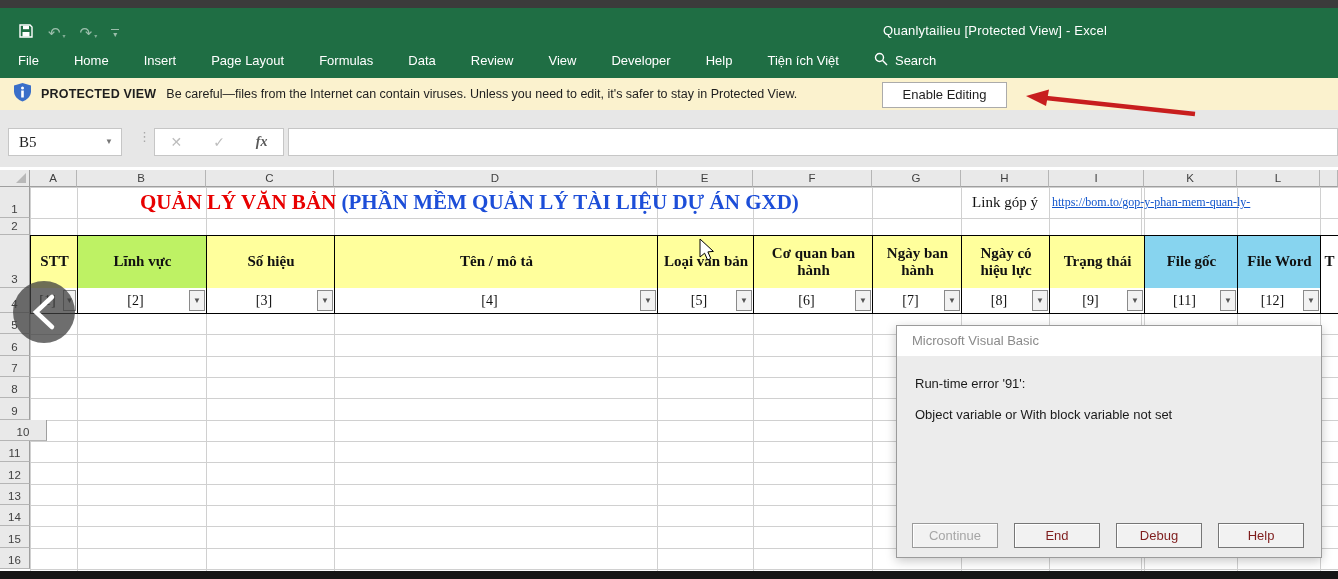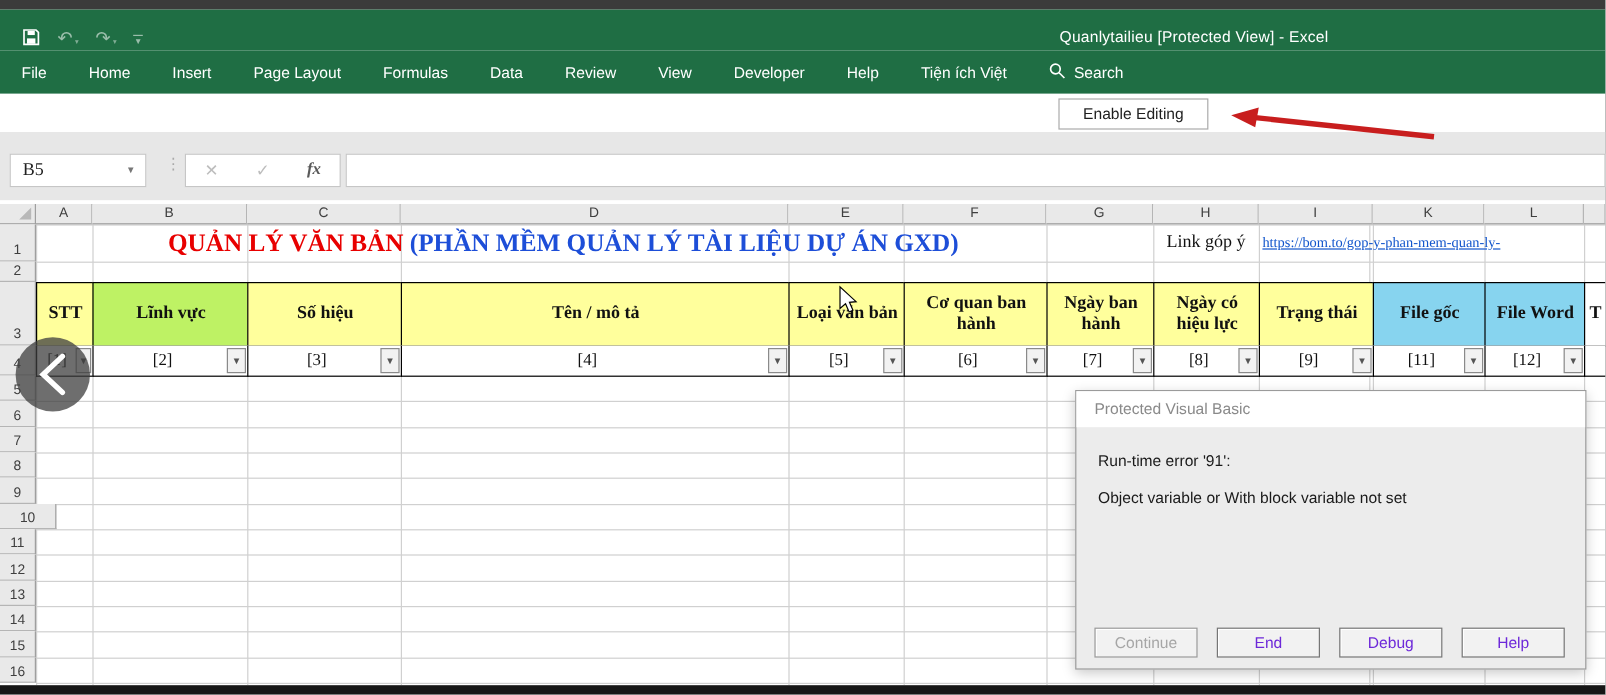--- a/index.html
+++ b/index.html
@@ -64,21 +64,21 @@
          font-family:"Liberation Serif","DejaVu Serif",serif;font-size:15px;color:#111;}
   .link-url{position:absolute;left:1052px;top:20px;height:31px;line-height:31px;white-space:nowrap;
          font-family:"Liberation Serif","DejaVu Serif",serif;font-size:12px;text-decoration:underline;}
   
   .vbdlg{left:896px;top:325px;width:426px;height:233px;background:#ececec;border:1px solid #9b9b9b;
          box-shadow:0 3px 10px rgba(0,0,0,.22);}
   .vbdlg .dtitle{position:absolute;left:0;top:0;width:100%;height:30px;background:#fff;color:#8a8a8a;
          font-size:13px;line-height:30px;padding-left:15px;box-sizing:border-box;}
   .vbdlg .dline{position:absolute;left:18px;font-size:13px;color:#1a1a1a;}
   .dbtn{position:absolute;top:197px;width:86px;height:25px;background:#f2f2f2;border:1px solid #767676;
-        box-shadow:inset 1px 1px 0 #fff;font-size:13px;color:#6d28d9;text-align:center;line-height:23px;
+        box-shadow:inset 1px 1px 0 #fff;font-size:13px;color:#7f1d1d;text-align:center;line-height:23px;
         box-sizing:border-box;}
   .dbtn.disabled{color:#a6a6a6;border-color:#9a9a9a;}
   
   #overlay-svg{position:absolute;left:0;top:0;width:1338px;height:579px;pointer-events:none;}
   .circle-ov{left:13px;top:281px;width:62px;height:62px;border-radius:50%;background:rgba(62,62,62,.75);}
   .bottom-strip{left:0;top:571px;width:1338px;height:8px;background:#161616;}
 </style>
 </head>
 <body>
 
@@ -122,20 +122,31 @@
       <span>
         <svg width="14" height="14" viewBox="0 0 14 14">
             <circle cx="5.5" cy="5.5" r="4" fill="none" stroke="#fff" stroke-width="1.4"></circle>
             <line x1="8.6" y1="8.6" x2="13" y2="13" stroke="#fff" stroke-width="1.4"></line>
           </svg>
       </span>
       <span>Search</span>
     </div>
   </div>
 
+  <div class="msgbar abs">
+    <span class="shield">
+      <svg width="17" height="19" viewBox="0 0 17 19">
+          <path d="M8.5 0 L17 2.6 V8.2 C17 13.4 13 16.6 8.5 18.6 C4 16.6 0 13.4 0 8.2 V2.6 Z" fill="#3a6fc9"></path>
+          <circle cx="8.5" cy="5" r="1.5" fill="#fff"></circle>
+          <rect x="7.2" y="7.5" width="2.6" height="7" fill="#fff"></rect>
+        </svg>
+    </span>
+    <span class="pv-title">PROTECTED VIEW</span>
+    <span>Be careful—files from the Internet can contain viruses. Unless you need to edit, it's safer to stay in Protected View.</span>
+  </div>
   <div class="abs enable-btn">Enable Editing</div>
 
   <div class="fstrip abs">
     <div class="abs namebox">
       <span>B5</span>
       <span class="nb-caret">▼</span>
     </div>
     <div class="abs fsep">⋮</div>
     <div class="abs fxpanel">
       <span>✕</span>
@@ -264,21 +275,21 @@
       <div class="fcell" style="left: 1237px; top: 121px; width: 84px; height: 26px;">
         <span style="margin-right: 14px;">[12]</span>
         <div class="ddbtn">▼</div>
       </div>
       <div class="fcell" style="left: 1320px; top: 121px; width: 19px; height: 26px; border-right: 1px solid rgb(0, 0, 0);">
         <span style="margin-right: 14px;"></span>
       </div>
     </div>
 
   <div class="vbdlg abs">
-    <div class="dtitle">Protected Visual Basic</div>
+    <div class="dtitle">Microsoft Visual Basic</div>
     <div class="dline" style="top:50px;">Run-time error '91':</div>
     <div class="dline" style="top:81px;">Object variable or With block variable not set</div>
 
   <div class="dbtn disabled" style="left: 15px;">Continue</div>
       <div class="dbtn" style="left: 117px;">End</div>
       <div class="dbtn" style="left: 219px;">Debug</div>
       <div class="dbtn" style="left: 321px;">Help</div>
     </div>
 
   <div class="abs circle-ov">

